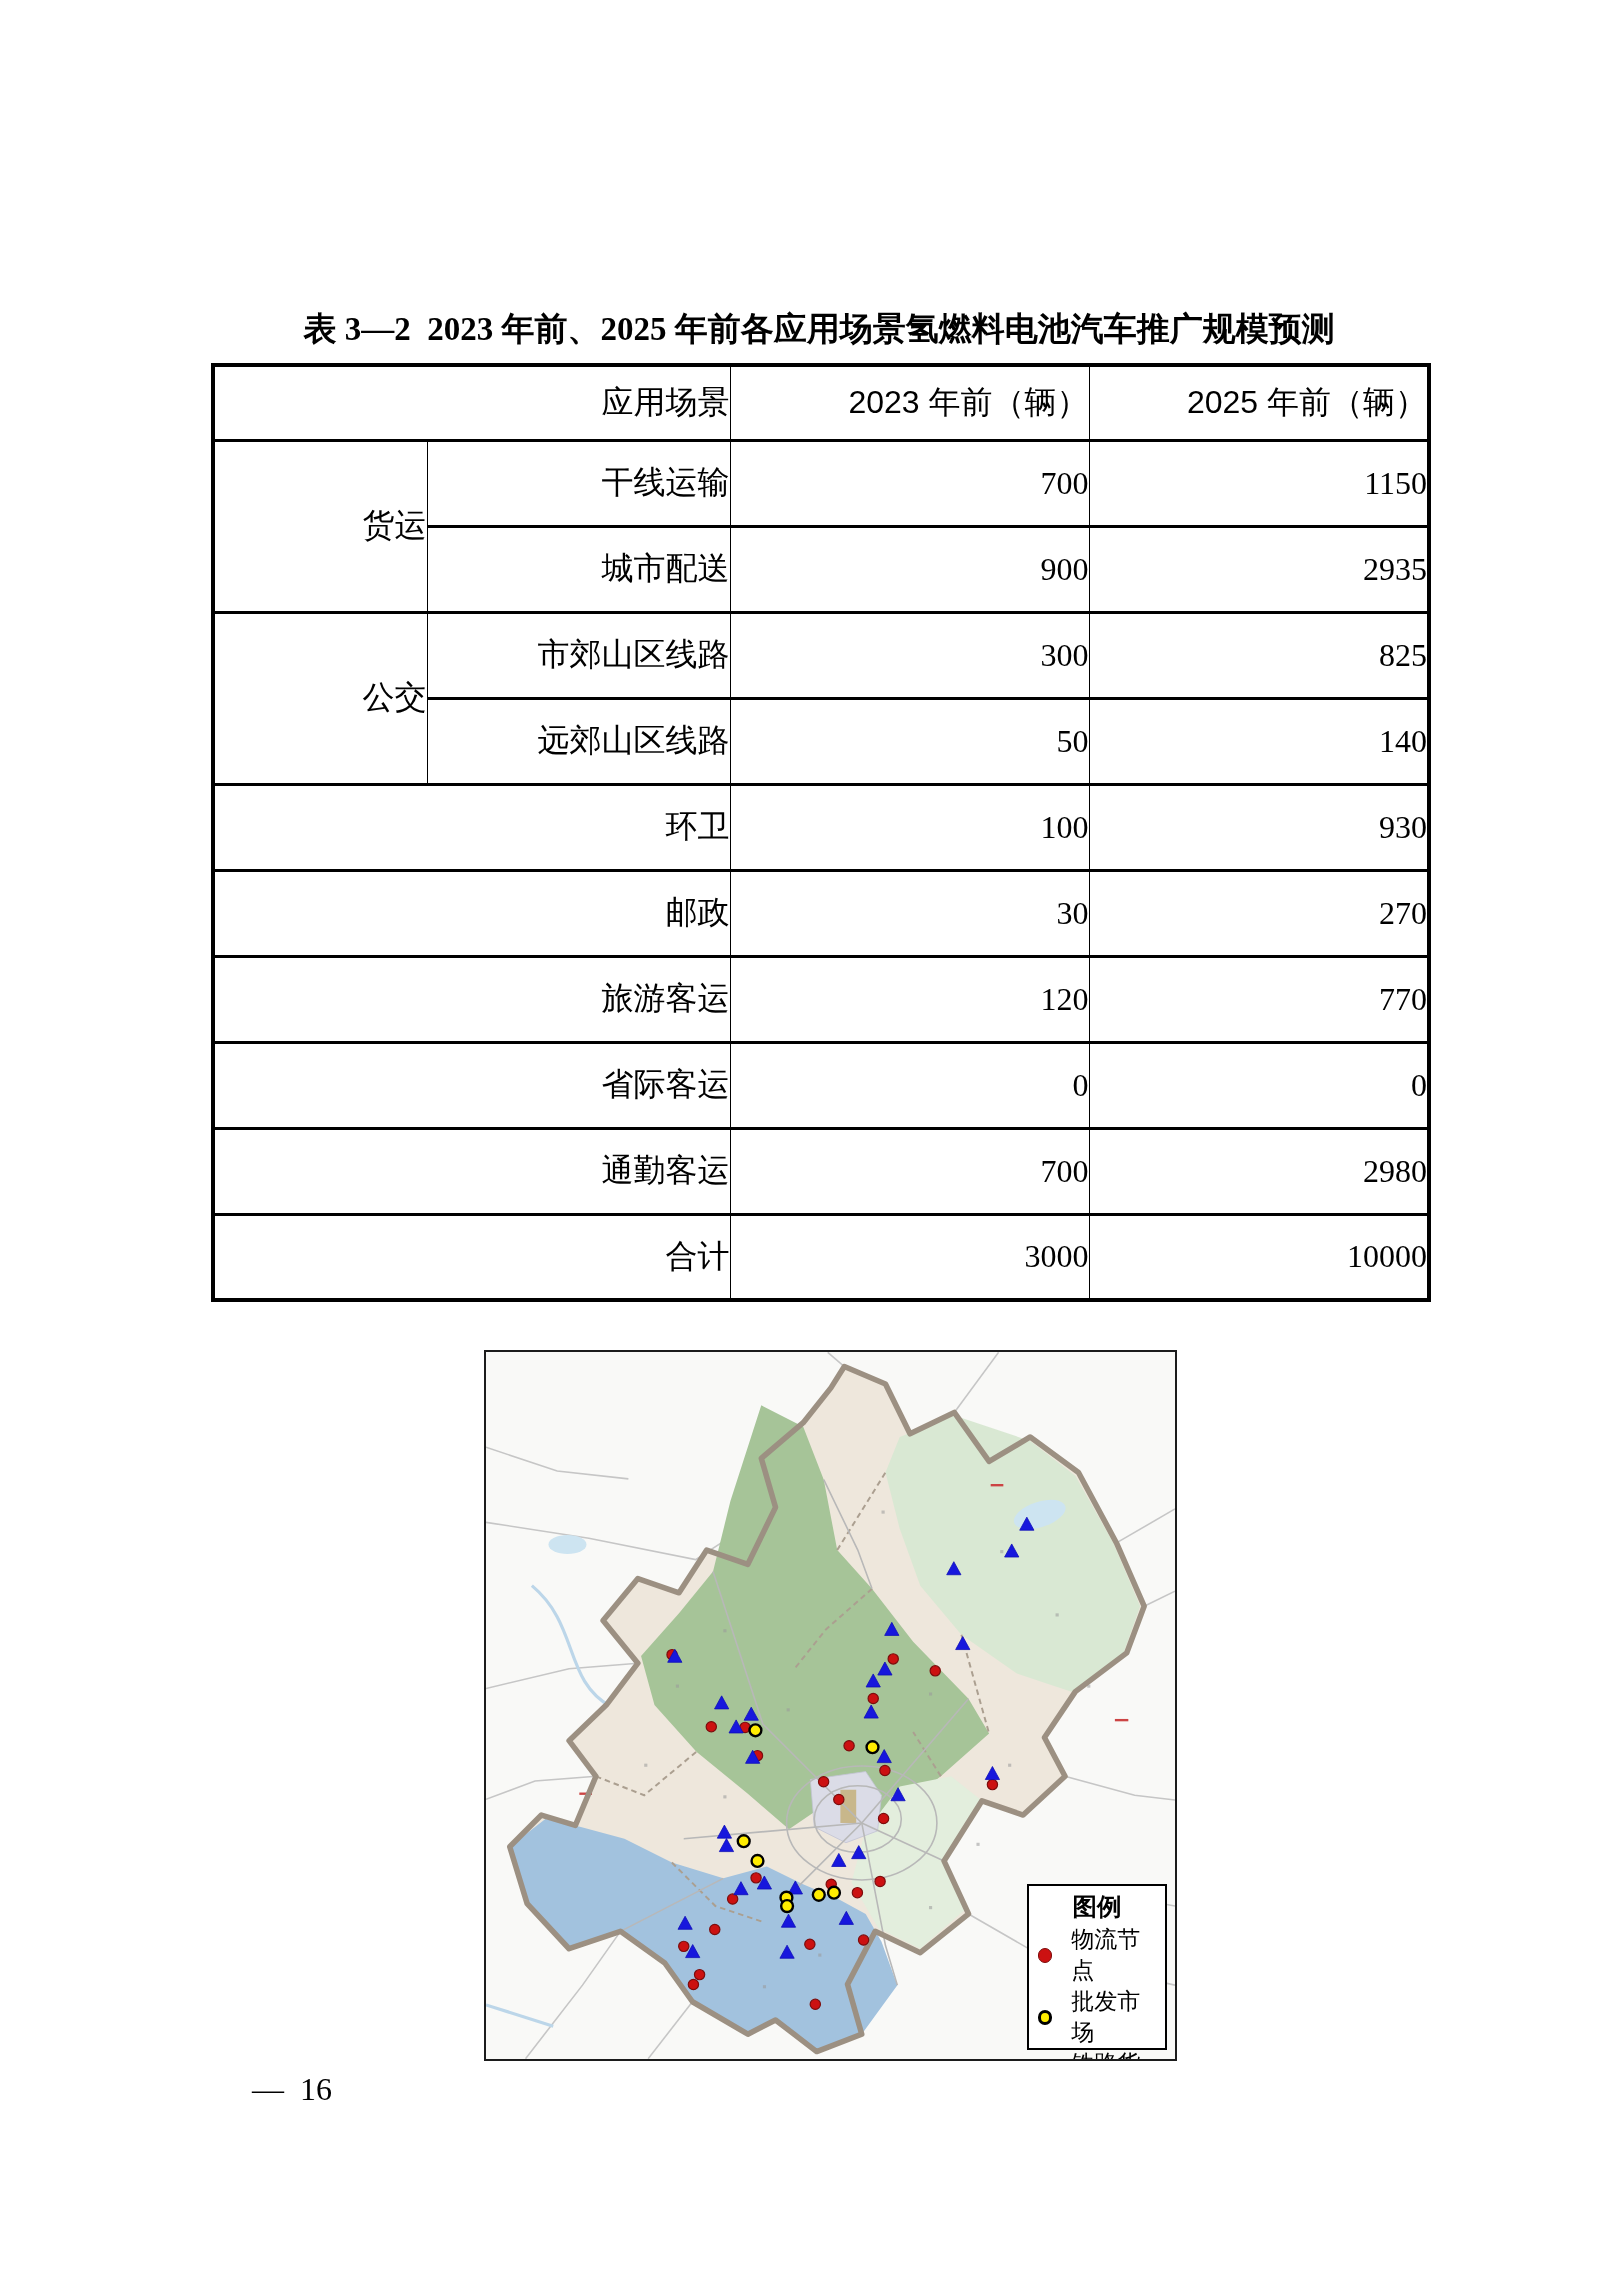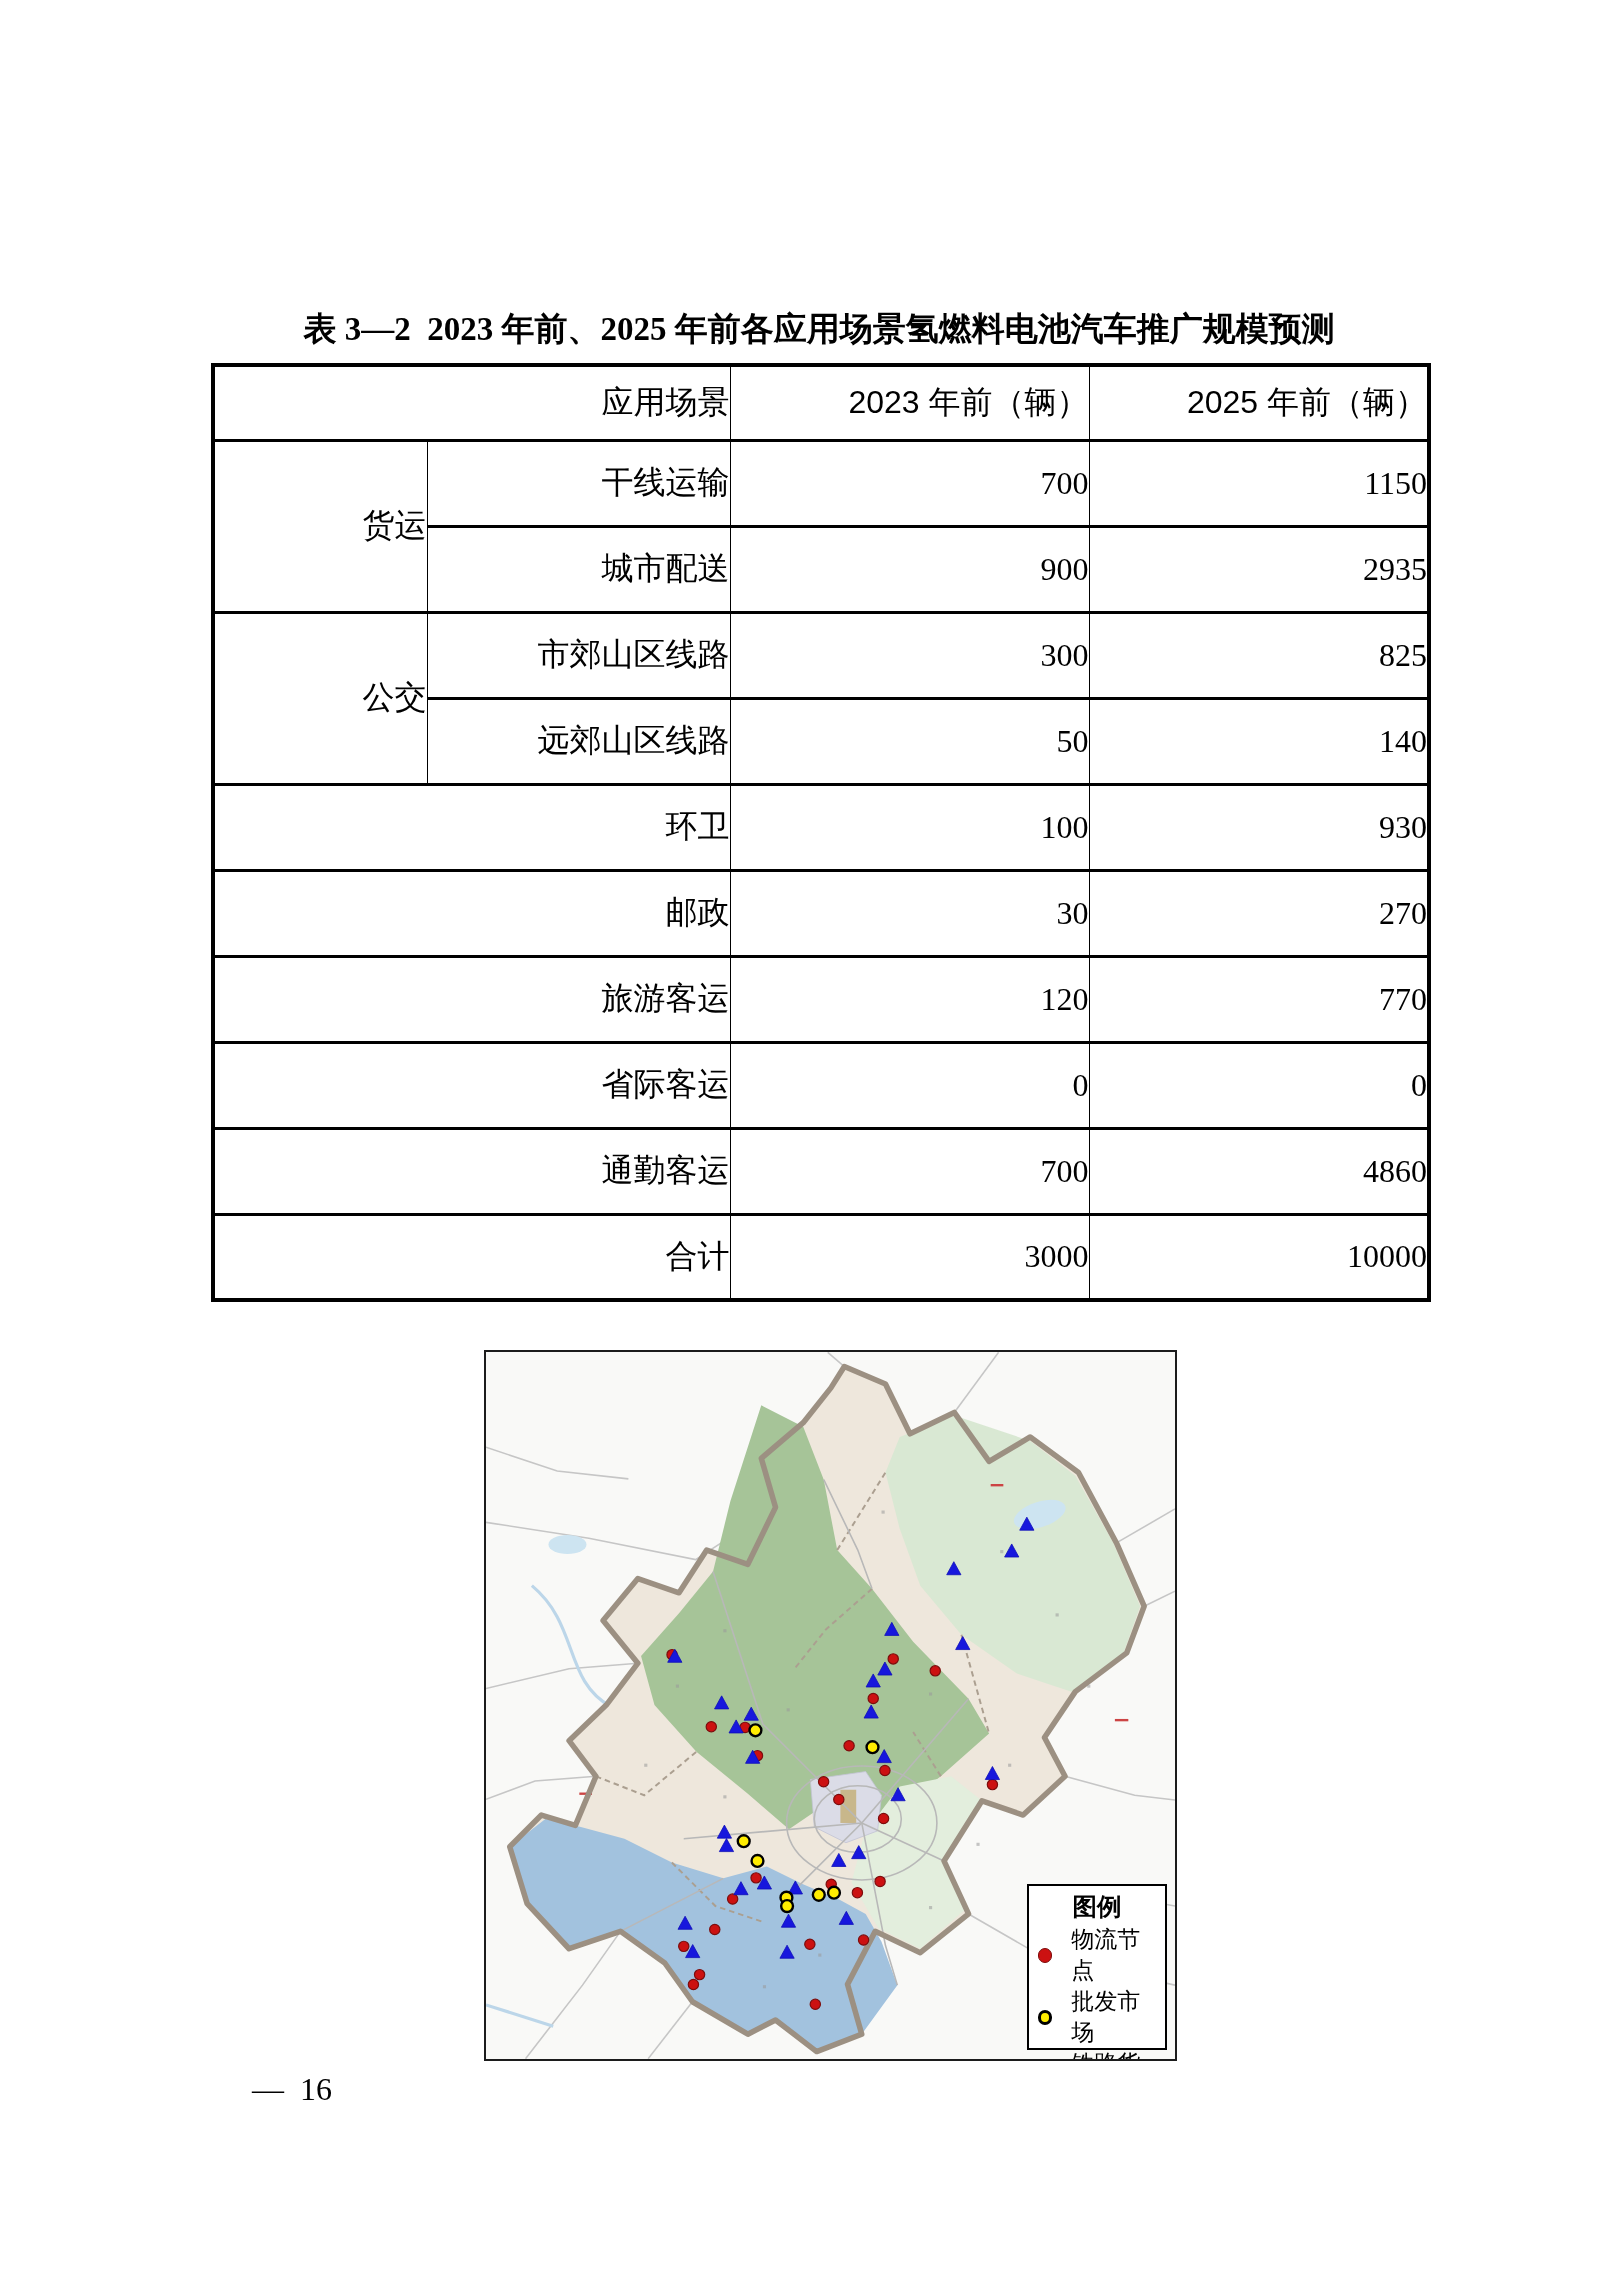--- a/index.html
+++ b/index.html
@@ -109,21 +109,21 @@
       <td class="num">770</td>
     </tr>
     <tr>
       <td colspan="2" class="cjk">省际客运</td>
       <td class="num">0</td>
       <td class="num">0</td>
     </tr>
     <tr>
       <td colspan="2" class="cjk">通勤客运</td>
       <td class="num">700</td>
-      <td class="num">4860</td>
+      <td class="num">2980</td>
     </tr>
     <tr>
       <td colspan="2" class="cjk">合计</td>
       <td class="num">3000</td>
       <td class="num">10000</td>
     </tr>
   </tbody>
 </table>
 
 <div class="map-figure">

